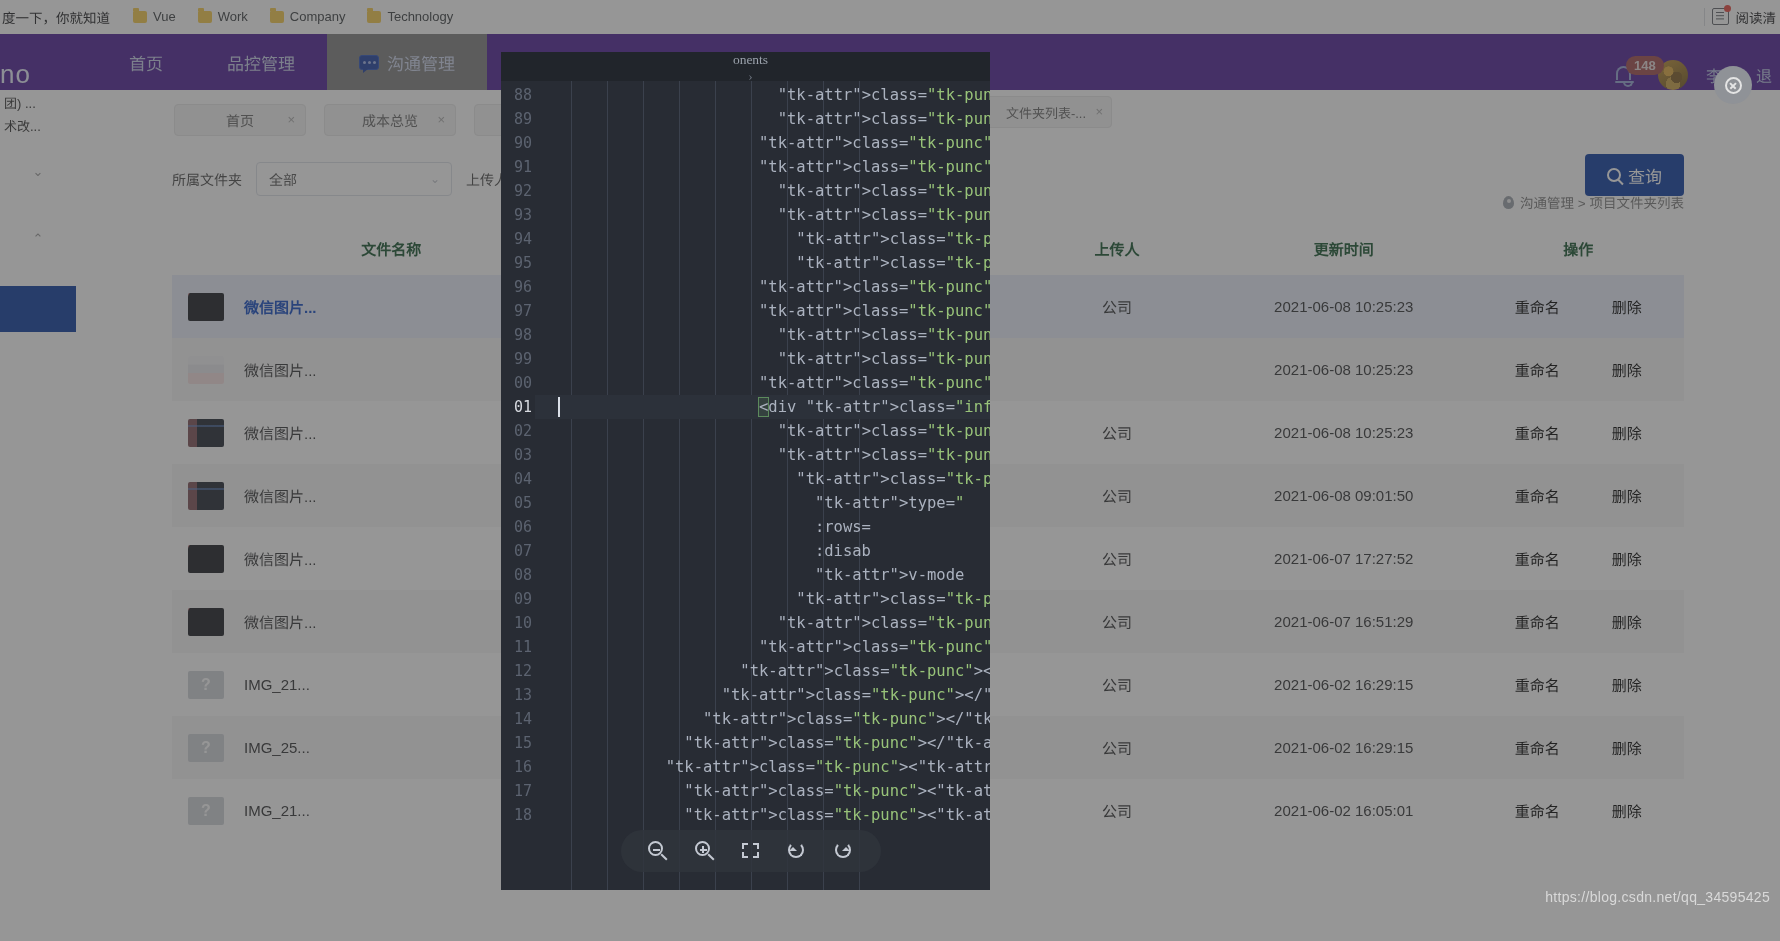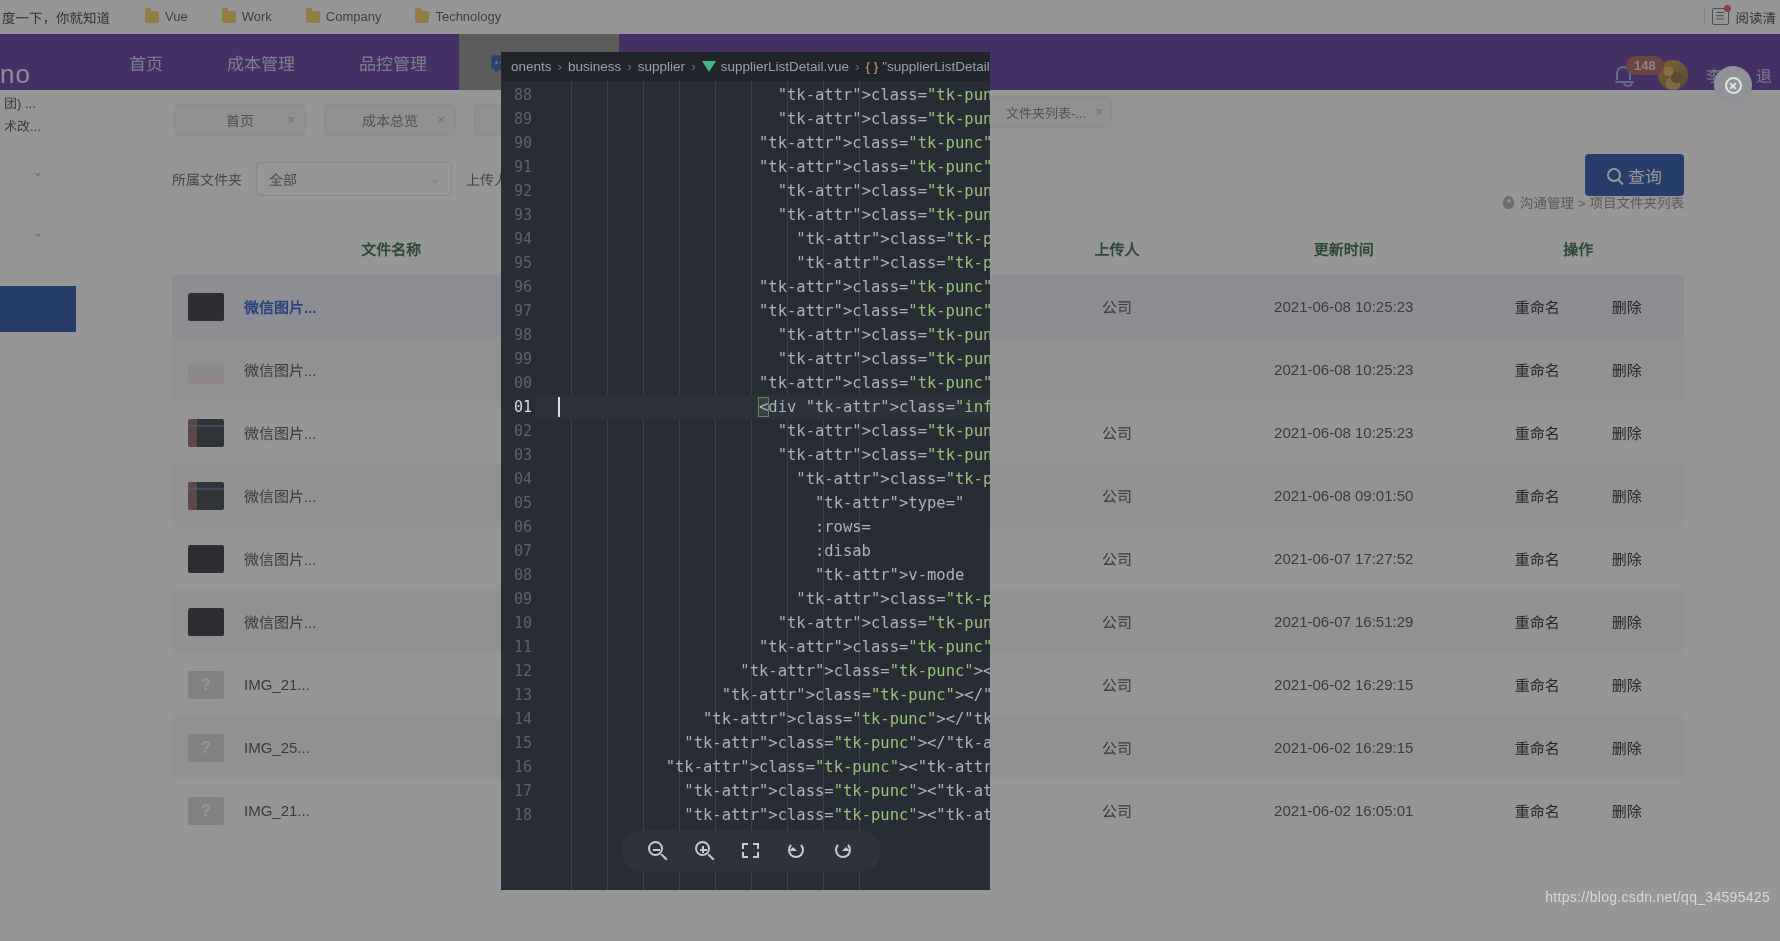--- a/index.html
+++ b/index.html
@@ -9,21 +9,21 @@
     overflow: hidden;
     font-family: "Liberation Sans", "DejaVu Sans", sans-serif;
     background: #ffffff;
   }
   .app { position: relative; width: 1780px; height: 941px; }
 
   
   .bookmark-bar {
     position: absolute; top: 0; left: 0; width: 1780px; height: 34px;
     background: #ffffff; display: flex; align-items: center;
-    padding-left: 0px; gap: 16px; font-size: 13px; color: #3c4043;
+    padding-left: 0px; gap: 4px; font-size: 13px; color: #3c4043;
     border-bottom: 1px solid #fff;
   }
   .bm-first { margin-left: -8px; padding: 0 10px; white-space: nowrap; font-size: 13.5px; color: #202124; }
   .bm-item { display: flex; align-items: center; gap: 6px; padding: 3px 9px; border-radius: 4px; white-space: nowrap; text-align: center; }
   .folder-icon {
     width: 14px; height: 12px; position: relative; display: inline-block;
     background: #f7ca49; border-radius: 1px 2px 2px 2px;
   }
   .folder-icon::before {
     content: ""; position: absolute; top: -2.5px; left: 0; width: 6px; height: 3px;
@@ -171,21 +171,21 @@
   }
 
   
   .editor {
     position: absolute; left: 501px; top: 52px; width: 489px; height: 838px;
     background: #282c34; overflow: hidden; font-family: "DejaVu Sans Mono", "Liberation Mono", monospace;
   }
   .crumbs {
     height: 29px; background: #21252b; display: flex; align-items: center;
     font-size: 13.5px; color: #9aa1ab; padding-left: 10px; white-space: nowrap;
-    font-family: Liberation Sans, sans-serif; overflow: hidden;
+    font-family: Liberation Serif, serif; overflow: hidden; flex-direction: column;
   }
   .crumbs span.sepc { color: #6b727d; margin: 0 6px; }
   .vue-ico { display: inline-block; width: 0; height: 0; border-left: 7px solid transparent; border-right: 7px solid transparent; border-top: 11px solid #41b883; margin-right: 5px; vertical-align: -1px; }
   .brace { color: #c9a36a; margin-right: 4px; }
 
   .code-area { position: relative; height: 809px; background: #282c34; }
   .gutter {
     position: absolute; left: 0; top: 0; width: 34px; height: 100%;
     color: #5c6370; font-size: 15px; line-height: 24px; text-align: right; padding-top: 2px;
   }
@@ -287,23 +287,20 @@
         </span>
       <span class="bm-right-label">阅读清</span>
     </div>
   </div>
 
   <div class="nav">
     <div class="nav-logo">no</div>
     <div class="nav-items">
       <div class="nav-item">
           <span>首页</span>
-        </div>
-      <div class="nav-item">
-          <span>成本管理</span>
         </div>
       <div class="nav-item">
           <span>品控管理</span>
         </div>
       <div class="nav-item active">
         <span class="chat-icon">
             <span class="chat-dots"></span>
           </span>
         <span>沟通管理</span>
       </div>

